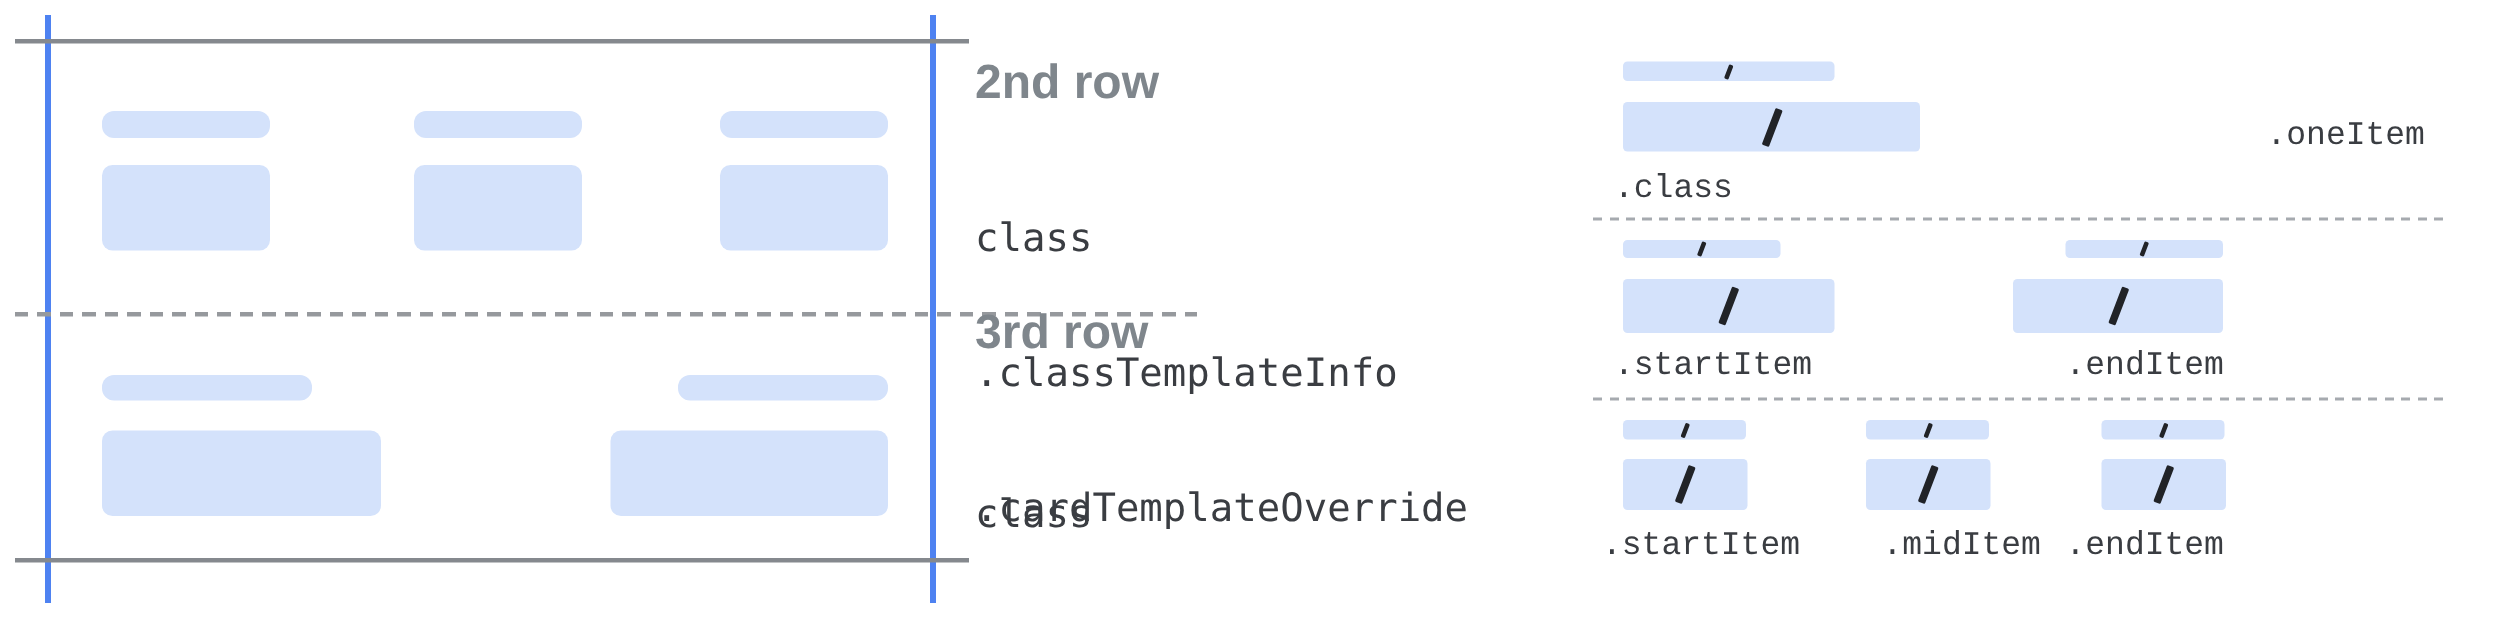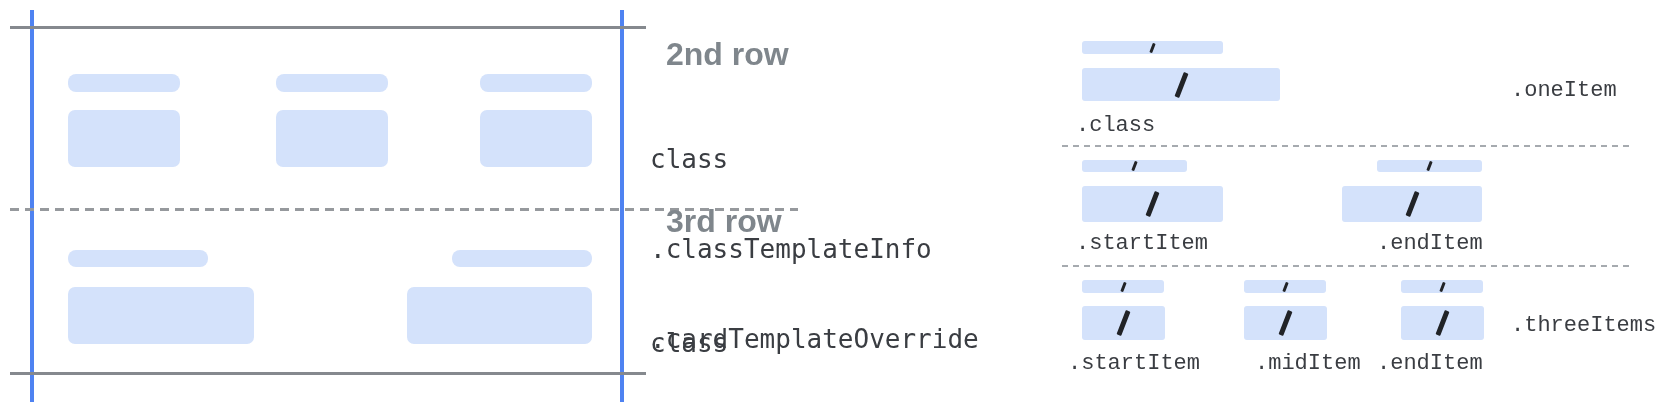--- a/index.html
+++ b/index.html
@@ -15,21 +15,21 @@
   .dash-light{height:2px;background:repeating-linear-gradient(to right,#a6aaaf 0 6px,transparent 6px 11px);}
   
   .ph{background:#d4e2fb;border-radius:7px;}
   .ph.sm{border-radius:8px;}
   
   .bar{background:#d4e2fb;border-radius:3px;display:flex;align-items:center;justify-content:center;}
   .slash{background:#212327;transform:rotate(21deg);border-radius:1px;}
   .slash.big{width:5px;height:26px;}
   .slash.small{width:3px;height:10px;}
   
-  .heading{font-family:"Liberation Sans",sans-serif;font-weight:700;font-size:32px;line-height:34px;color:#7f868c;white-space:nowrap;margin-left:16px;}
+  .heading{font-family:"Liberation Sans",sans-serif;font-weight:700;font-size:32px;line-height:34px;color:#7f868c;white-space:nowrap;}
   .code{font-family:"DejaVu Sans Mono","Liberation Mono",monospace;font-size:26px;line-height:30px;color:#3a3d42;white-space:pre;}
   .mlabel{font-family:Liberation Mono, monospace;font-size:22px;line-height:24px;color:#3a3d42;white-space:nowrap;}
 </style>
 </head>
 <body>
 
 <div id="canvas">
 
   <div class="abs vline" style="left:30px;top:10px;height:392px;"></div>
   <div class="abs vline" style="left:620px;top:10px;height:392px;"></div>
@@ -107,15 +107,14 @@
   </div>
   <div class="abs bar" style="left:1401px;top:280px;width:82px;height:13px;">
     <div class="slash small"></div>
   </div>
   <div class="abs bar" style="left:1401px;top:306px;width:83px;height:34px;">
     <div class="slash big"></div>
   </div>
   <div class="abs mlabel" style="left:1068px;top:352px;">.startItem</div>
   <div class="abs mlabel" style="left:1227px;top:352px;margin-left:28px;">.midItem</div>
   <div class="abs mlabel" style="left:1377px;top:352px;">.endItem</div>
-  <div class="abs mlabel" style="left:1511px;top:314px;">.threeItems</div>
 
 </div>
 
 </body></html>

